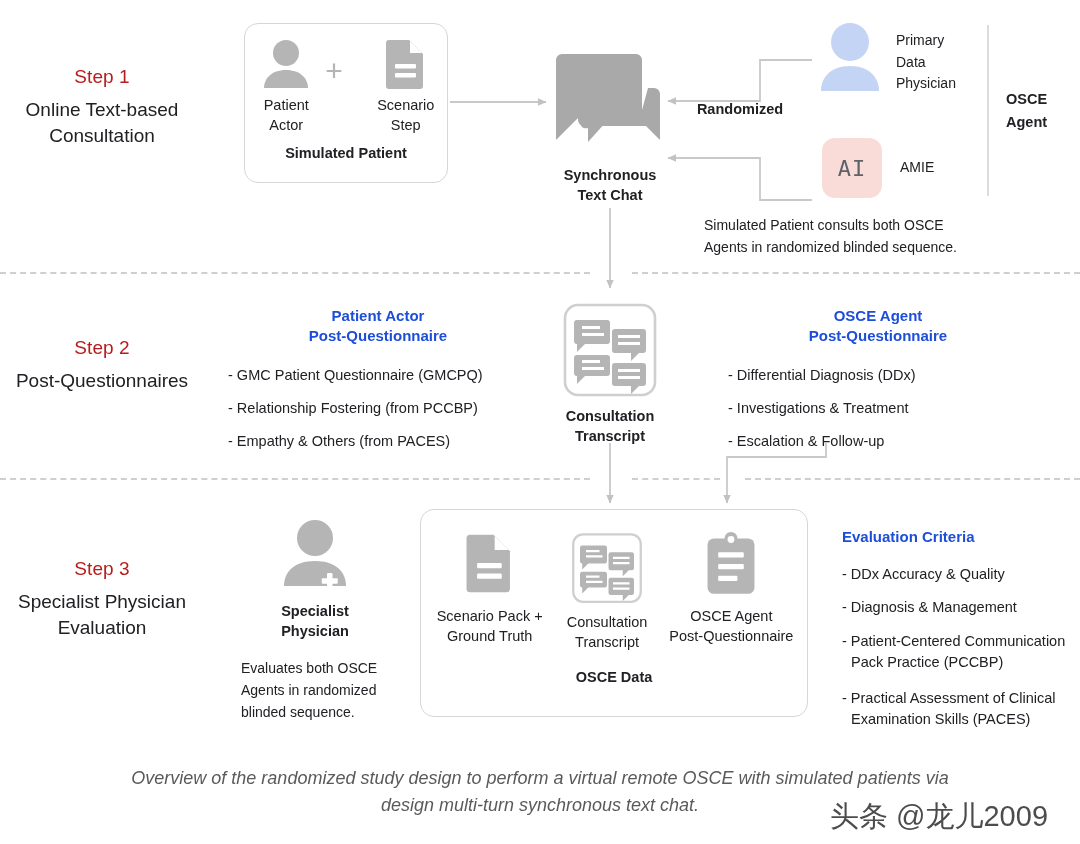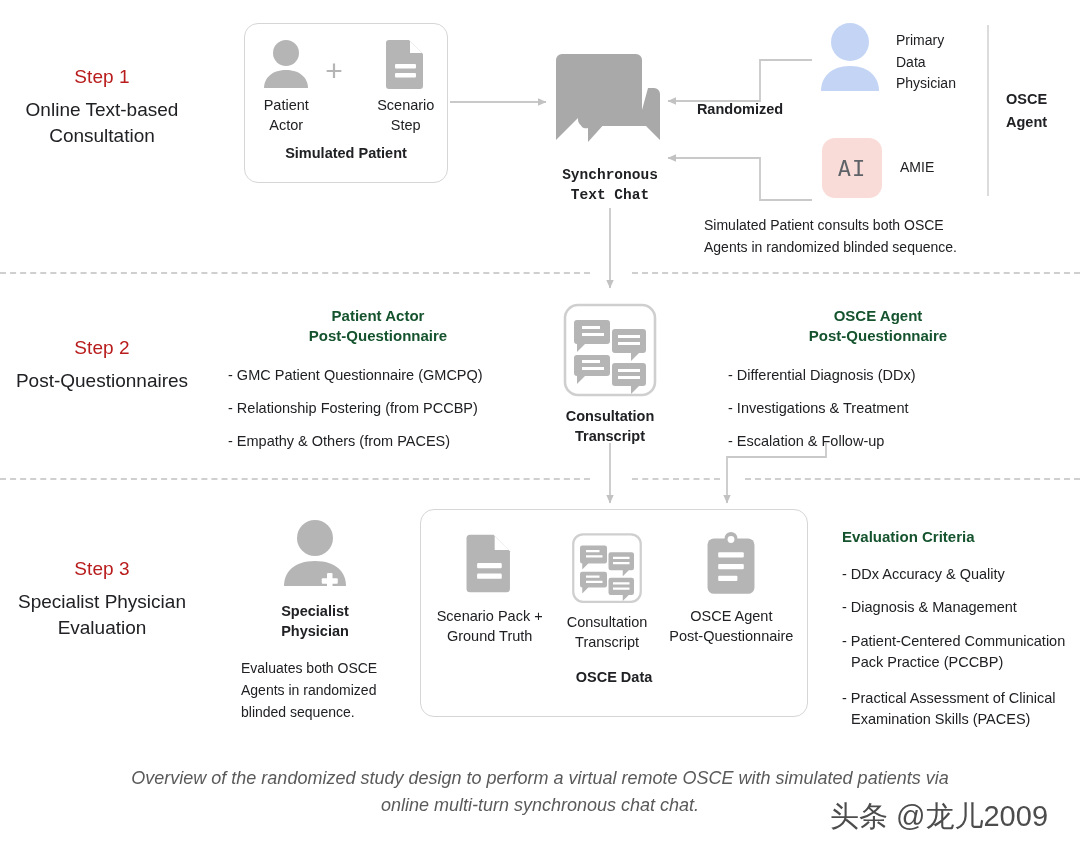--- a/index.html
+++ b/index.html
@@ -52,21 +52,21 @@
   .body-txt {
     font-weight: 400;
     font-size: 14px;
     color: #202124;
     line-height: 1.55;
   }
   .list-item { font-size: 14.5px; color: #202124; line-height: 1.2; }
   .heading-bold {
     font-weight: 700;
     font-size: 15px;
-    color: #14532d;
+    color: #1d4ed8;
     line-height: 1.35;
     text-align: center;
   }
 
   
   .rbox {
     border: 1.6px solid #d6d6d6;
     border-radius: 14px;
     background: #ffffff;
     box-sizing: border-box;
@@ -182,21 +182,21 @@
     </div>
     <div class="cap-bold" style="margin-top:9px;">Simulated Patient</div>
   </div>
 
   <div class="abs" style="left:548px; top:52px; width:124px; text-align:center;">
     <svg width="120" height="106" viewBox="0 0 120 106">
       <path d="M6 8 a6 6 0 0 1 6 -6 H86 a6 6 0 0 1 6 6 V58 a6 6 0 0 1 -6 6 H30 L6 88 Z" fill="#a9a9a9"></path>
       <path d="M30 58 H104 a6 6 0 0 1 6 6 V44 a0 0 0 0 0 0 0 V64 a6 6 0 0 1 -6 6 H56 L38 90 V76 a6 6 0 0 1 -8 -6 Z" fill="#a9a9a9"></path>
       <path d="M98 36 h6 a6 6 0 0 1 6 6 v46 L96 74 H34 a6 6 0 0 1 -6 -6 V64 h58 a6 6 0 0 0 6 -6 Z" fill="#a9a9a9"></path>
     </svg>
-    <div class="cap-bold" style="margin-top:4px;font-family:Liberation Mono, monospace;">
+    <div class="cap-bold" style="margin-top:4px;">
       <span>Synchronous</span><br><span>Text Chat</span>
     </div>
   </div>
 
   <div class="abs cap-bold" style="left:686px; top:100px; width:108px;">Randomized</div>
 
   <div class="abs" style="left:818px; top:22px; display:flex; align-items:flex-start; gap:14px;">
     <svg width="64" height="72" viewBox="0 0 64 72">
       <circle cx="32" cy="20" r="19" class="blue-fill"></circle>
       <path d="M32 44 C12 44 3 56 3 69 L61 69 C61 56 52 44 32 44 Z" class="blue-fill"></path>
@@ -359,18 +359,18 @@
         <span>- Patient-Centered Communication</span><br><span style="padding-left:9px;">Pack Practice (PCCBP)</span>
       </div>
       <div class="list-item" style="line-height:1.45;">
         <span>- Practical Assessment of Clinical</span><br><span style="padding-left:9px;">Examination Skills (PACES)</span>
       </div>
     </div>
   </div>
 
   <div class="abs caption" style="left:40px; top:765px; width:1000px;">
     <span>Overview of the randomized study design to perform a virtual remote OSCE with simulated patients via</span><br>
-    <span>online multi-turn synchronous chat chat.</span>
+    <span>design multi-turn synchronous text chat.</span>
   </div>
 
   <div class="abs watermark" style="left:830px; top:797px;">头条 @龙儿2009</div>
 
 </div>
 
 </body></html>

